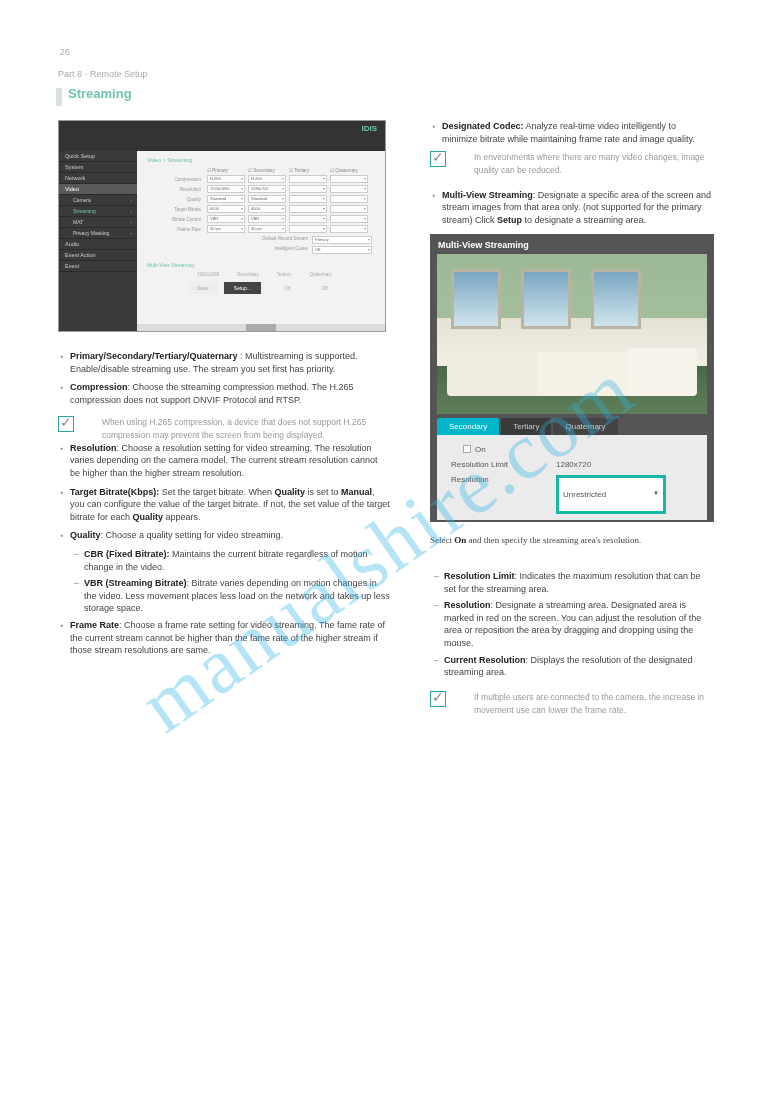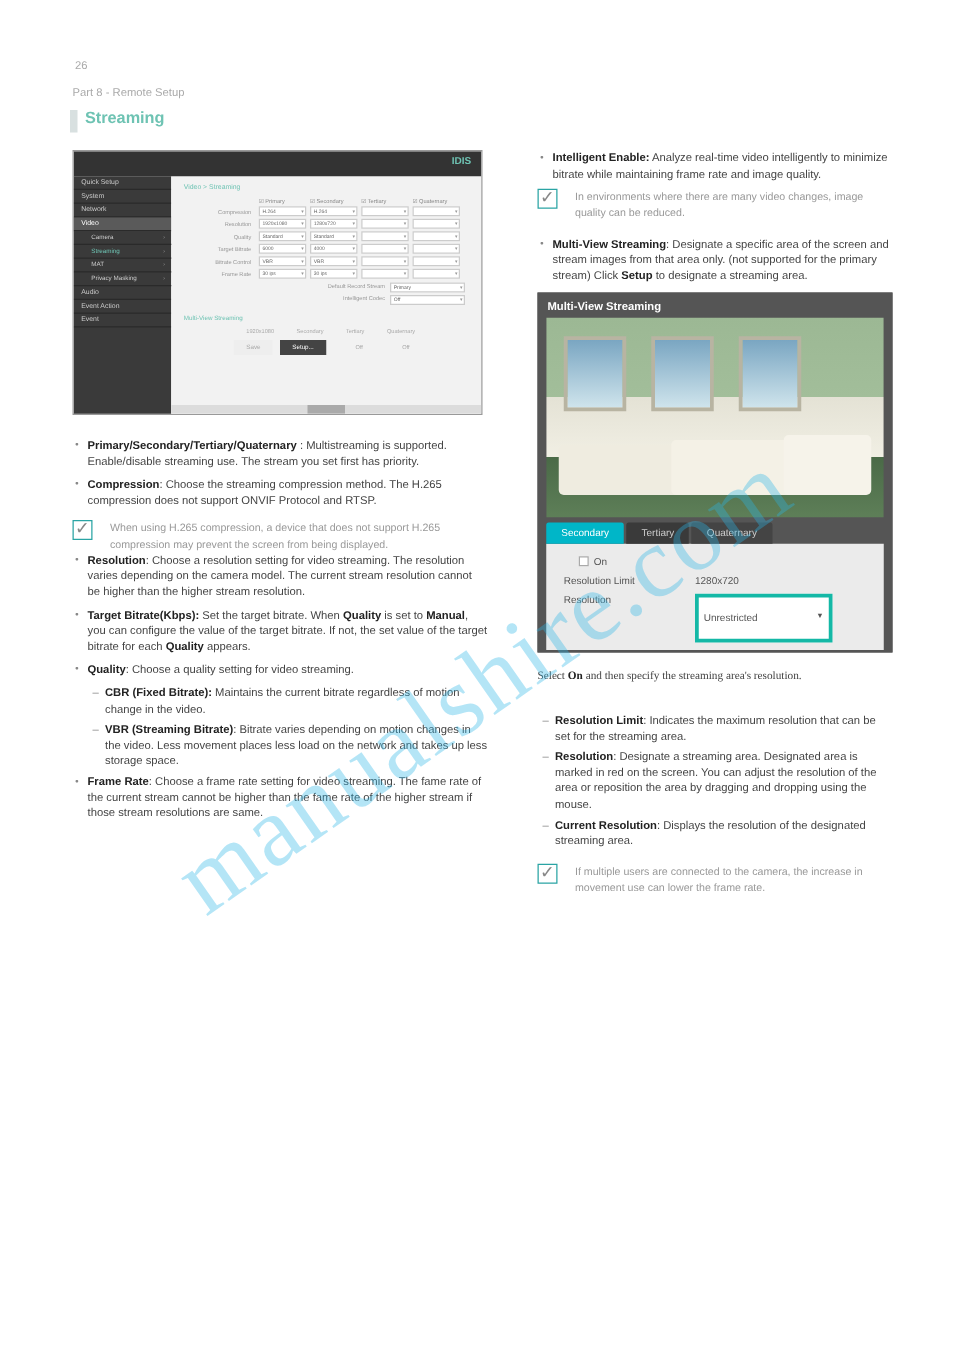--- a/index.html
+++ b/index.html
@@ -55,21 +55,21 @@
     .ss1 {
       border: 1px solid #999;
       width: 328px;
       height: 212px;
       background: #fff;
       position: relative;
       margin-top: 45px;
       overflow: hidden;
     }
     .ss1-header {
-      height: 20px; background: #333; position: relative;
+      height: 30px; background: #333; position: relative;
     }
     .ss1-logo {
       position: absolute; right: 8px; top: 3px; color: #6ec3b3; font-size: 8px; font-weight: bold;
     }
     .ss1-body { display: flex; height: 193px; }
     .ss1-side { width: 78px; background: #3a3a3a; }
     .ss1-side li {
       list-style: none; padding: 2px 6px; font-size: 5.5px; color: #ccc;
       border-bottom: 1px solid #2a2a2a;
     }
@@ -99,21 +99,21 @@
     b { color: #222; }
 
     .check-icon {
       display: inline-block; width: 16px; height: 16px; border: 1.5px solid #2aa4a4;
       position: relative; vertical-align: top;
     }
     .check-icon::after {
       content: '✓'; color: #888; font-size: 14px; position: absolute; left: 1px; top: -3px;
     }
 
-    .noteblock { display: flex; gap: 14px; margin-top: 10px; }
+    .noteblock { display: flex; gap: 28px; margin-top: 10px; }
     .noteblock .note-text { flex: 1; font-size: 8.5px; line-height: 1.5; color: #999; }
 
     
     .ss2 {
       border: 2px solid #555;
       width: 284px;
       height: 288px;
       background: #555;
       position: relative;
       margin-top: 8px;
@@ -272,21 +272,21 @@
         <li><b>Target Bitrate(Kbps):</b> Set the target bitrate. When <b>Quality</b> is set to <b>Manual</b>, you can configure the value of the target bitrate. If not, the set value of the target bitrate for each <b>Quality</b> appears.</li>
         <li><b>Quality</b>: Choose a quality setting for video streaming.</li>
         <div class="sub-item para"><b>CBR (Fixed Bitrate):</b> Maintains the current bitrate regardless of motion change in the video.</div>
         <div class="sub-item para"><b>VBR (Streaming Bitrate)</b>: Bitrate varies depending on motion changes in the video. Less movement places less load on the network and takes up less storage space.</div>
         <li><b>Frame Rate</b>: Choose a frame rate setting for video streaming. The fame rate of the current stream cannot be higher than the fame rate of the higher stream if those stream resolutions are same.</li>
       </ul>
   </div>
 
   <div class="col-right">
     <ul class="bullet para" id="right-b1" style="margin-top:45px;">
-        <li><b>Intelligent Enable:</b> Analyze real-time video intelligently to minimize bitrate while maintaining frame rate and image quality.</li>
+        <li><b>Designated Codec:</b> Analyze real-time video intelligently to minimize bitrate while maintaining frame rate and image quality.</li>
       </ul>
 
     <div class="noteblock" style="margin-top:6px;">
       <span class="check-icon"></span>
       <div class="note-text">In environments where there are many video changes, image quality can be reduced.</div>
     </div>
 
     <ul class="bullet para" id="right-b2" style="margin-top:12px;">
         <li><b>Multi-View Streaming</b>: Designate a specific area of the screen and stream images from that area only. (not supported for the primary stream) Click <b>Setup</b> to designate a streaming area.</li>
       </ul>

